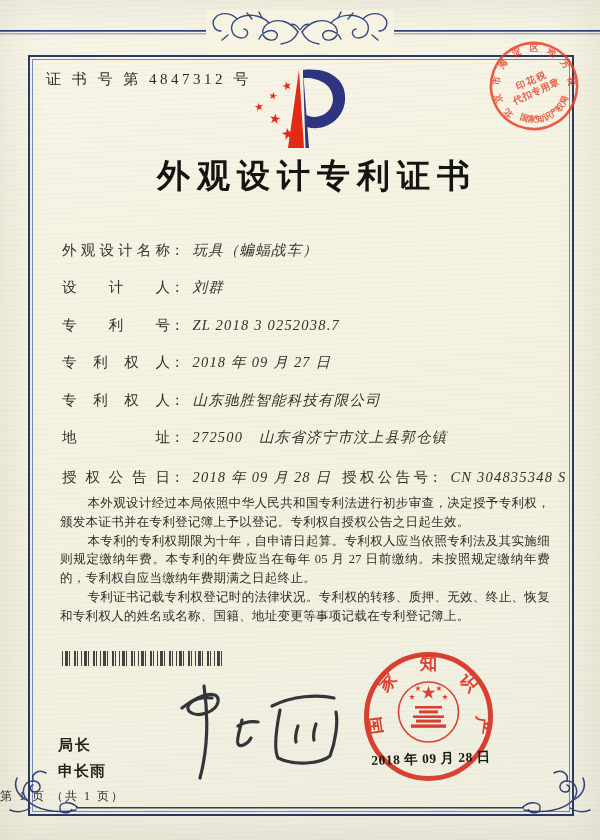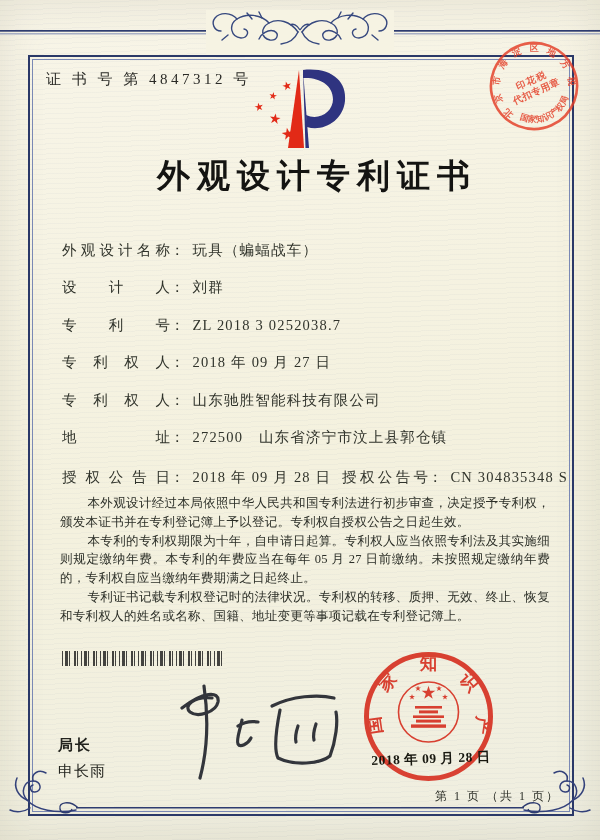--- a/index.html
+++ b/index.html
@@ -17,39 +17,39 @@
   .frame{left:28px;top:55px;width:542px;height:757px;border:2.4px solid #2b3968;}
   .frame-inner{position:absolute;inset:2px;border:1px solid #7a88b4;}
   
   .certno{left:46px;top:70px;font-size:15px;letter-spacing:3.5px;color:#2a2a26;}
   
   .title{left:17px;top:154px;width:600px;text-align:center;font-size:33px;font-weight:bold;letter-spacing:7px;color:#141412;}
   
   .frow{left:62px;width:492px;height:20px;font-size:14.5px;color:#30332b;}
   .flabel{display:inline-block;width:108px;text-align:justify;text-align-last:justify;vertical-align:top;}
   .fcolon{margin-right:8px;}
-  .fvalue{letter-spacing:1.2px;}
+  .fvalue{letter-spacing:1.2px;font-style:italic;}
   .grant{position:absolute;left:280px;top:0;white-space:nowrap;}
   .flabel2{display:inline-block;width:86px;text-align:justify;text-align-last:justify;vertical-align:top;}
   
   .paras{left:60px;top:494px;width:490px;font-size:12.5px;line-height:18.8px;letter-spacing:0.3px;text-align:justify;color:#2c2f28;}
   .paras p{margin:0;text-indent:2.2em;}
   
   .barcode{left:62px;top:651px;width:164px;height:15px;opacity:.82;
     background:repeating-linear-gradient(90deg,
       #1d1d1d 0 1px, transparent 1px 3px, #1d1d1d 3px 6px, transparent 6px 7px,
       #1d1d1d 7px 8px, transparent 8px 12px, #1d1d1d 12px 14px, transparent 14px 15px,
       #1d1d1d 15px 16px, transparent 16px 19px);}
   
   .role{left:58px;top:736px;font-family:"Liberation Sans","DejaVu Sans",sans-serif;font-weight:bold;font-size:15px;color:#23241f;letter-spacing:2px;}
-  .name{left:58px;top:762px;font-family:"Liberation Sans","DejaVu Sans",sans-serif;font-weight:normal;font-size:15px;color:#23241f;letter-spacing:1px;}
+  .name{left:58px;top:762px;font-family:"Liberation Sans","DejaVu Sans",sans-serif;font-weight:bold;font-size:15px;color:#23241f;letter-spacing:1px;}
   
   .sealdate{left:356px;top:750px;width:150px;text-align:center;font-weight:bold;font-size:13.5px;color:#17170f;letter-spacing:.5px;transform:rotate(-2deg);}
   
-  .footer{left:0;top:788px;width:560px;text-align:right;font-size:12px;letter-spacing:2px;color:#2c2f28;}
+  .footer{left:0;top:788px;width:560px;text-align:left;font-size:12px;letter-spacing:2px;color:#2c2f28;}
   .taxwrap{left:484px;top:36px;transform:rotate(-24deg);}
 </style>
 </head>
 <body>
 
 <div id="page">
 
   
   <svg width="0" height="0">
     <defs>

